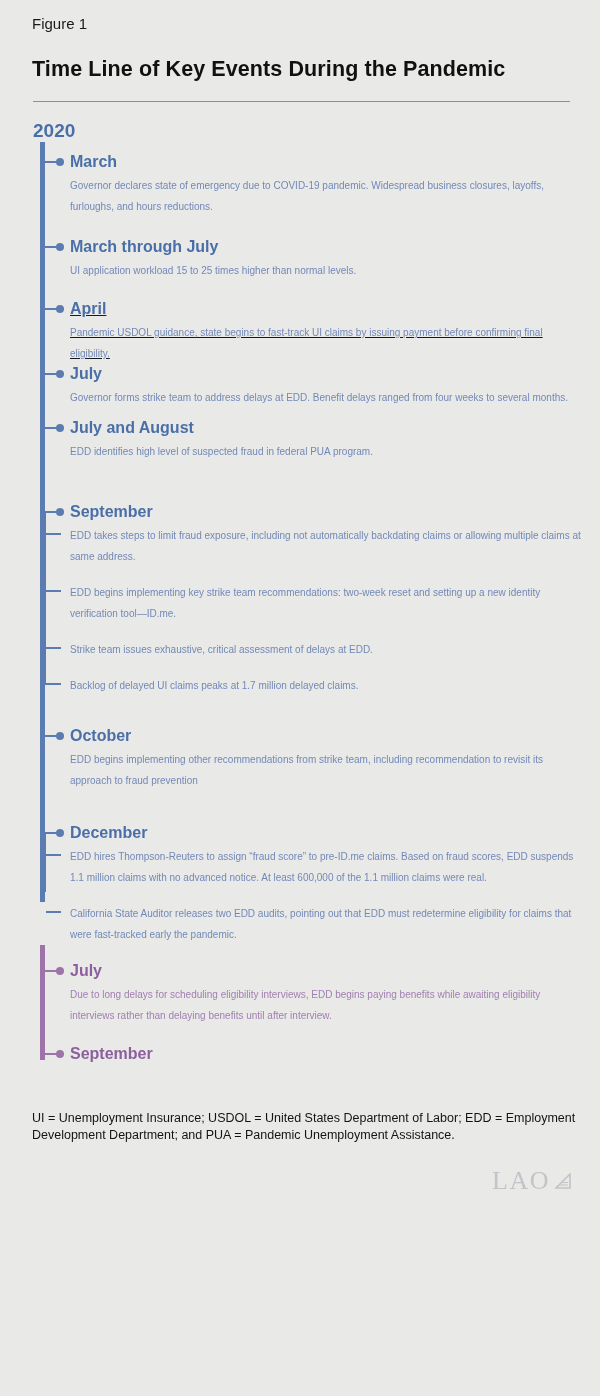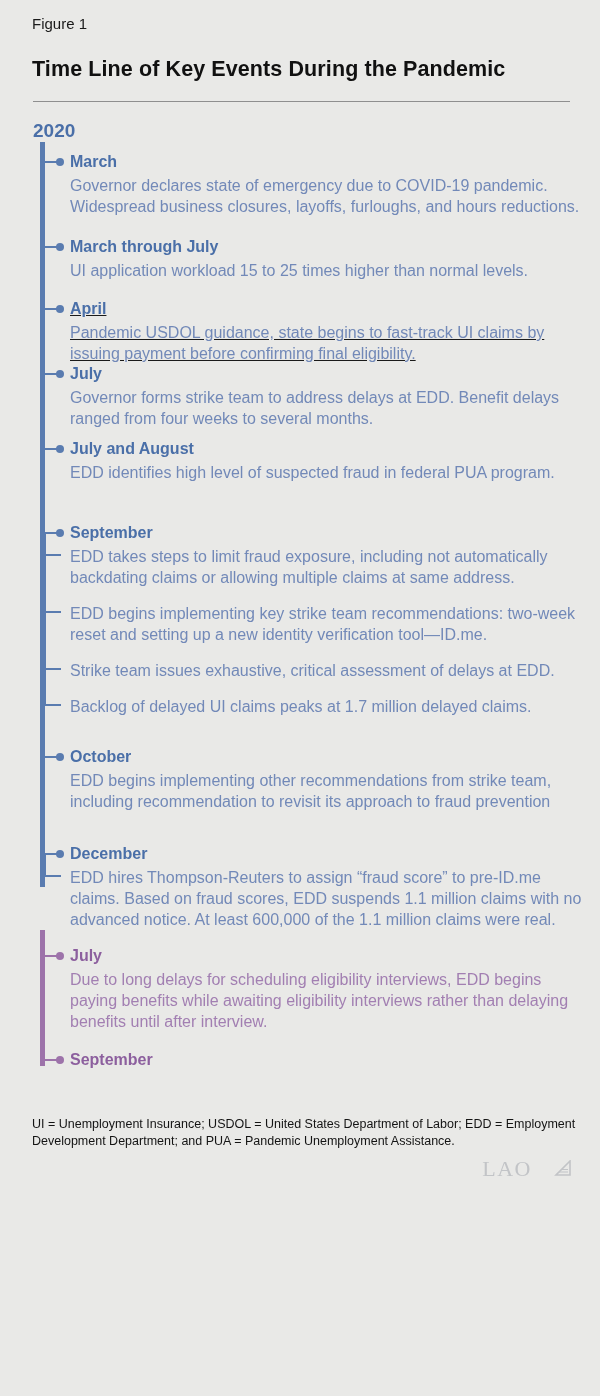--- a/index.html
+++ b/index.html
@@ -34,43 +34,43 @@
   .event-head::before { 
     content: ""; position: absolute; left: -30px; top: 9px;
     width: 17px; height: 2px; background: var(--accent);
   }
   .event-head::after { 
     content: ""; position: absolute; left: -14px; top: 6px;
     width: 8px; height: 8px; border-radius: 50%; background: var(--accent);
   }
   .month { font-size: 16px; font-weight: 700; color: var(--head); line-height: 20px; margin-bottom: 3px; }
   .event-body { max-width: 512px; }
-  .item { font-size: 16px; line-height: 21px; color: var(--text-c); }
+  .item { font-size: 10px; line-height: 21px; color: var(--text-c); }
   .item + .item { margin-top: 15px; }
 
   
   .event.multi::before {
     content: ""; position: absolute; left: 4px; top: 10px;
     bottom: var(--tail, 11px); width: 2px; background: var(--accent);
   }
   .event.multi .item { position: relative; }
   .event.multi .item::before {
     content: ""; position: absolute; left: -24px; top: 8px;
     width: 15px; height: 2px; background: var(--accent);
   }
 
   .footnote {
     margin: 46px 0 0 0; max-width: 556px;
     font-size: 12.5px; line-height: 17px; color: #141414;
   }
   .logo-row { text-align: right; margin-top: 6px; padding-right: 12px; }
   .lao-logo {
-    display: inline-flex; align-items: baseline; gap: 18px;
+    display: inline-flex; align-items: baseline; gap: 0;
     font-family: "Liberation Serif", serif;
-    font-size: 22px; letter-spacing: 1.5px; color: #c2c4c7;
+    font-size: 26px; letter-spacing: 1.5px; color: #c2c4c7; margin-top: 16px;
   }
   .lao-glyph { position: relative; top: 2px; }
 </style>
 </head>
 <body>
 
 <div class="page">
 
   <div class="figure-label">Figure 1</div>
   <h1 class="page-title">Time Line of Key Events During the Pandemic</h1>
@@ -145,20 +145,21 @@
           <p class="item">EDD begins implementing other recommendations from strike team, including recommendation to revisit its approach to fraud prevention</p>
         </div>
       </div>
 
       <div class="event multi" style="--tail:53px;">
         <div class="event-head">
           <h3 class="month">December</h3>
         </div>
         <div class="event-body">
           <p class="item">EDD hires Thompson-Reuters to assign “fraud score” to pre-ID.me claims. Based on fraud scores, EDD suspends 1.1 million claims with no advanced notice. At least 600,000 of the 1.1 million claims were real.</p>
+          <p class="item">California State Auditor releases two EDD audits, pointing out that EDD must redetermine eligibility for claims that were fast-tracked early the pandemic.</p>
         </div>
       </div>
 
     </div>
   </section>
 
   <section class="year-section purple">
     <div class="timeline" style="--rail-end:4px; padding-top:16px;">
 
       <div class="event" style="margin-bottom:18px;">

